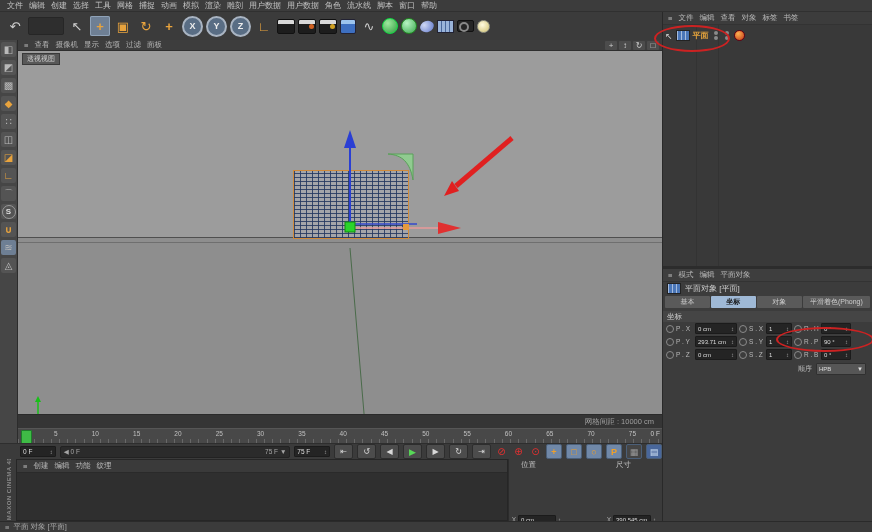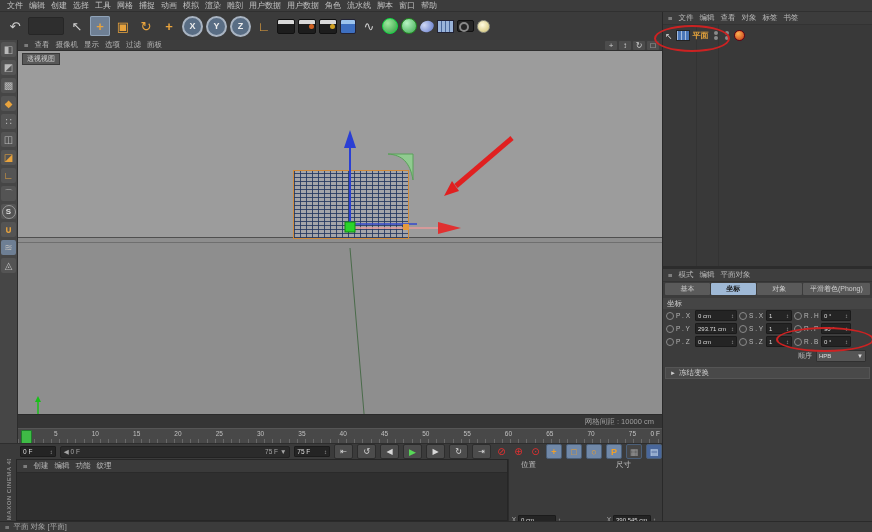--- a/index.html
+++ b/index.html
@@ -422,20 +422,24 @@
       <span class="phong"></span>
     </div>
   </div>
   <div id="splitter"></div>
   <div id="ammenu">
     <div class="mi">≡</div>
     <div class="mi">模式</div>
     <div class="mi">编辑</div>
     <div class="mi">平面对象</div>
   </div>
+  <div id="amtitle">
+    <span class="planeicon"></span>
+    <span>平面对象 [平面]</span>
+  </div>
   <div id="amtabs">
     <div class="tab">基本</div>
     <div class="tab active">坐标</div>
     <div class="tab">对象</div>
     <div class="tab" style="flex:1.5">平滑着色(Phong)</div>
   </div>
   <div id="amsection">坐标</div>
 
   <div class="amrow">
     <span class="ring"></span>
@@ -498,24 +502,20 @@
       </span>
   </div>
 
   <div id="orderrow">
     <span style="font-size:7px;color:#bbb">顺序</span>
     <span class="dd">
         <span>HPB</span>
         <span>▼</span>
       </span>
   </div>
-  <div id="freezebar">
-    <span style="font-size:6px;margin-right:3px">►</span>
-    <span>冻结变换</span>
-  </div>
 </div>
 
 <div id="statusbar" class="abs">
   <span>≡</span>
   <span>平面 对象 [平面]</span>
 </div>
 
 <div id="ell1" class="abs red-ellipse"></div>
 <div id="ell2" class="abs red-ellipse"></div>
 

